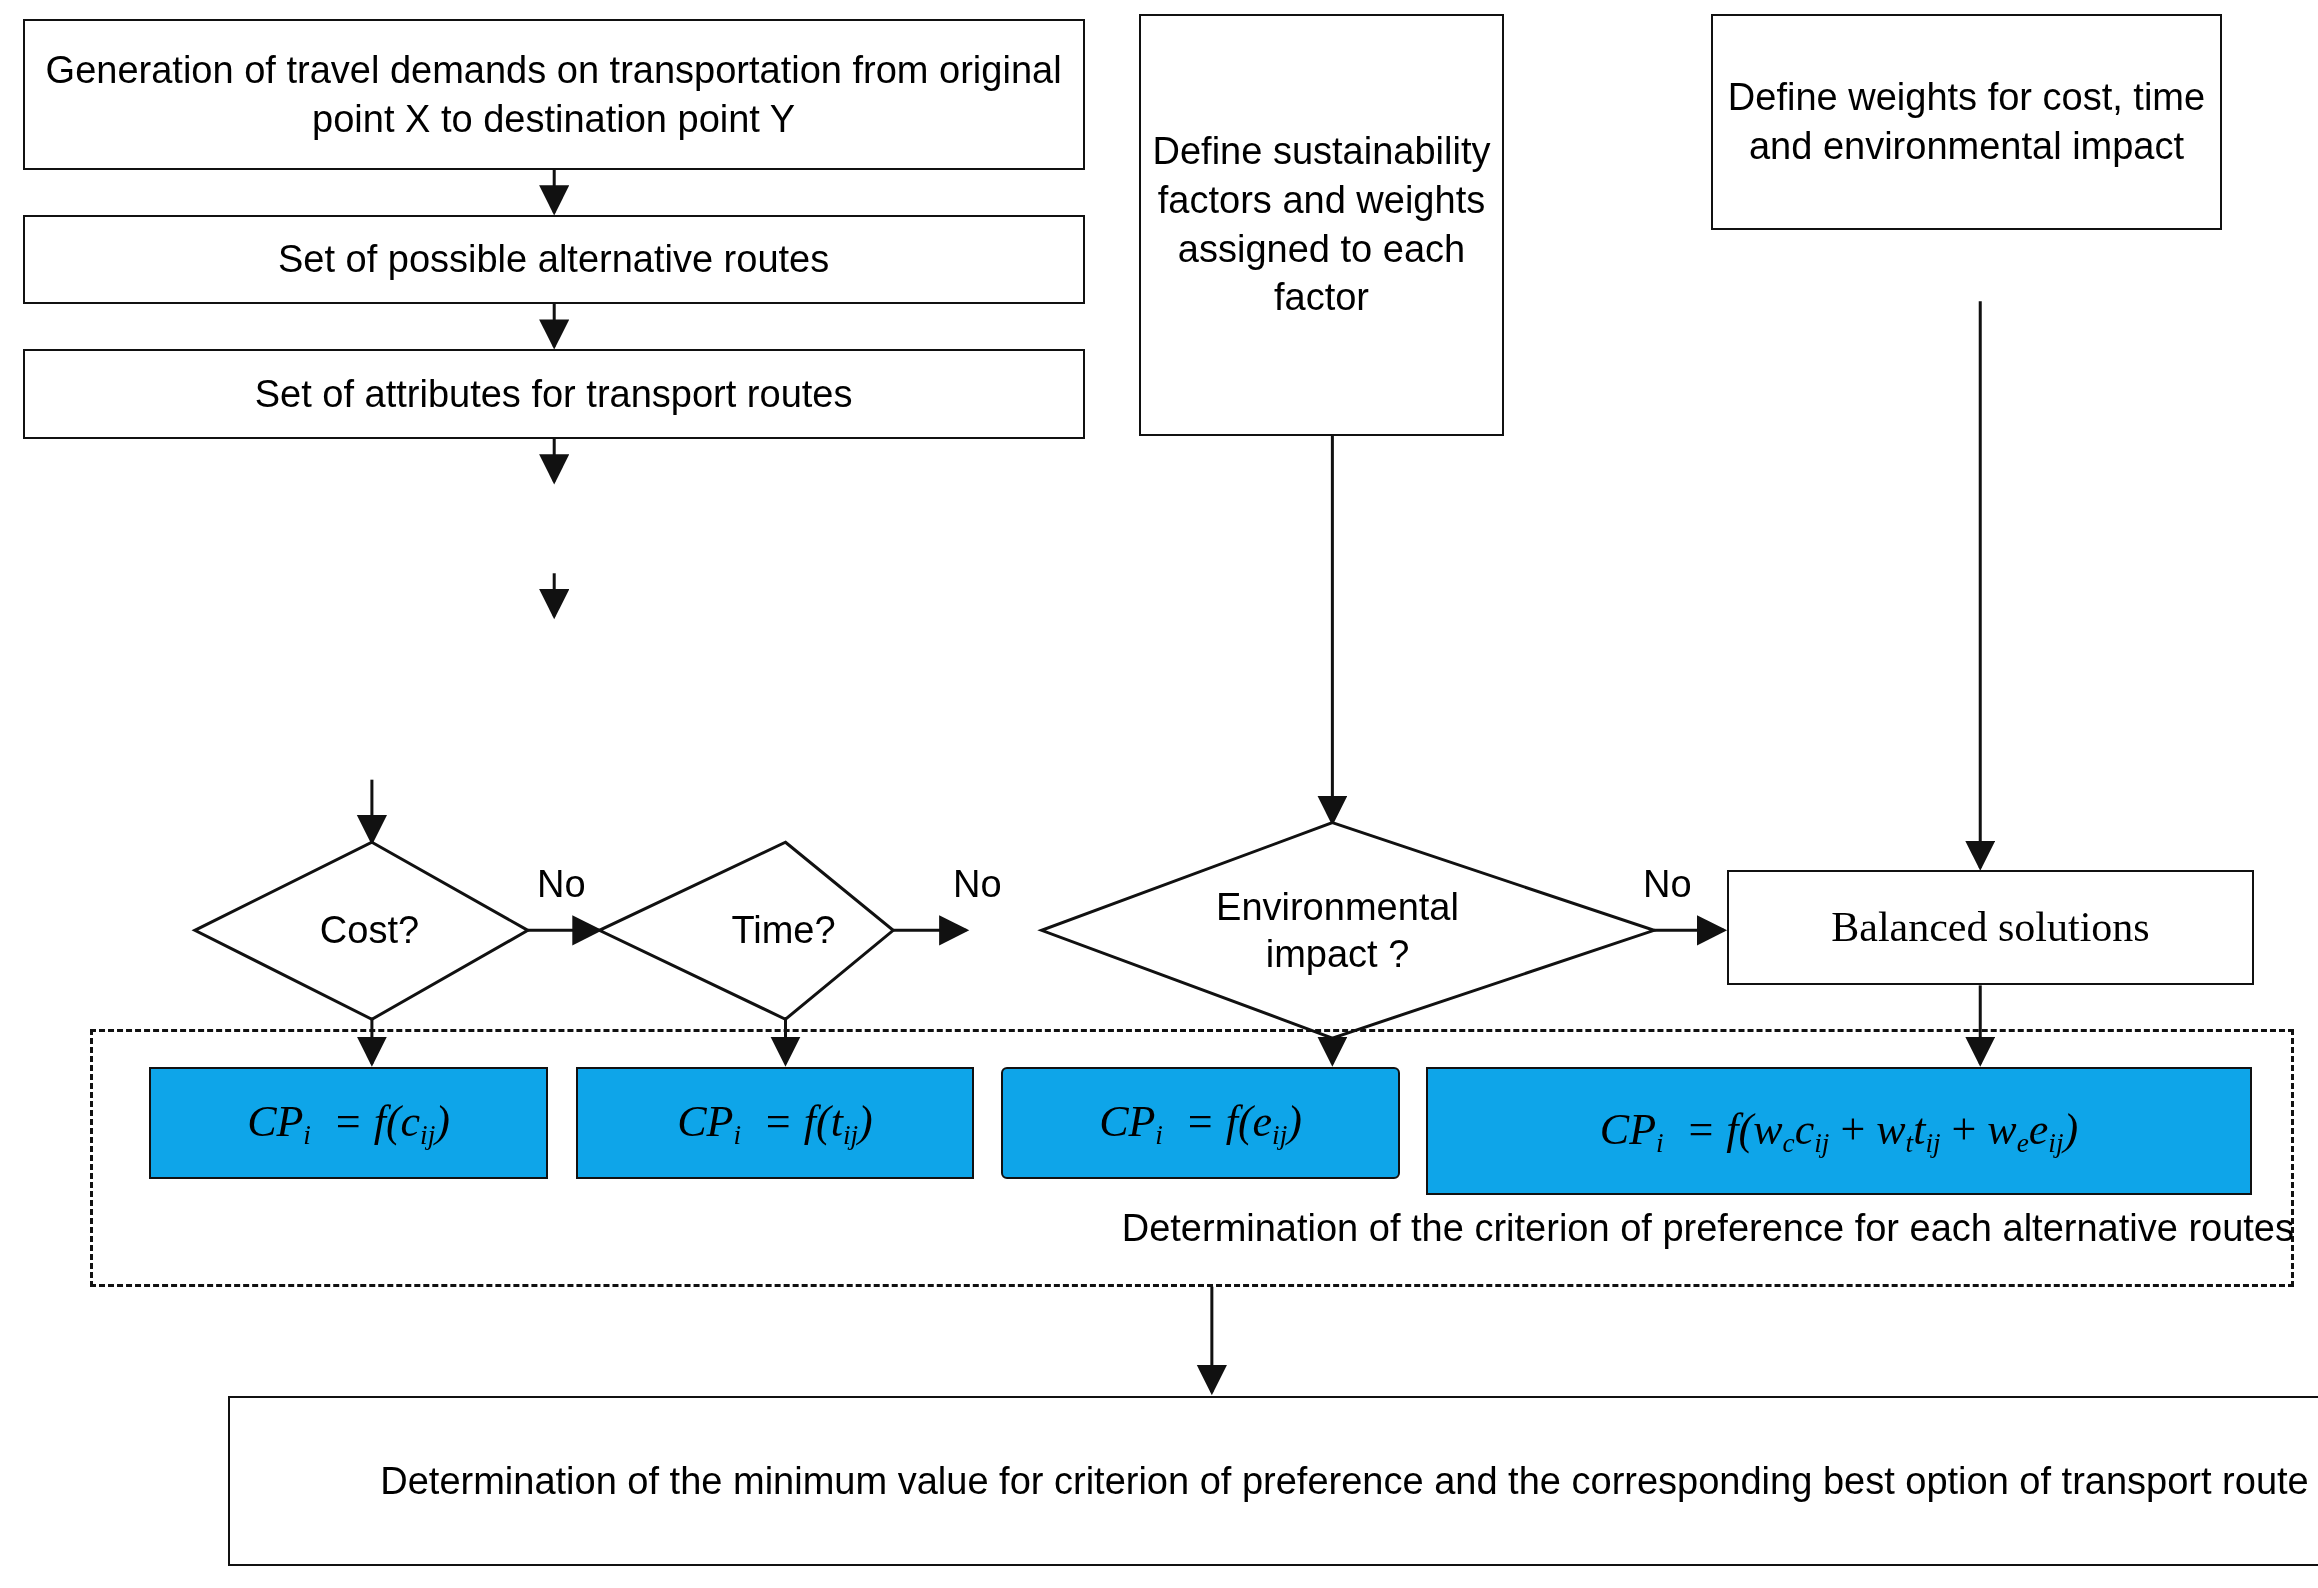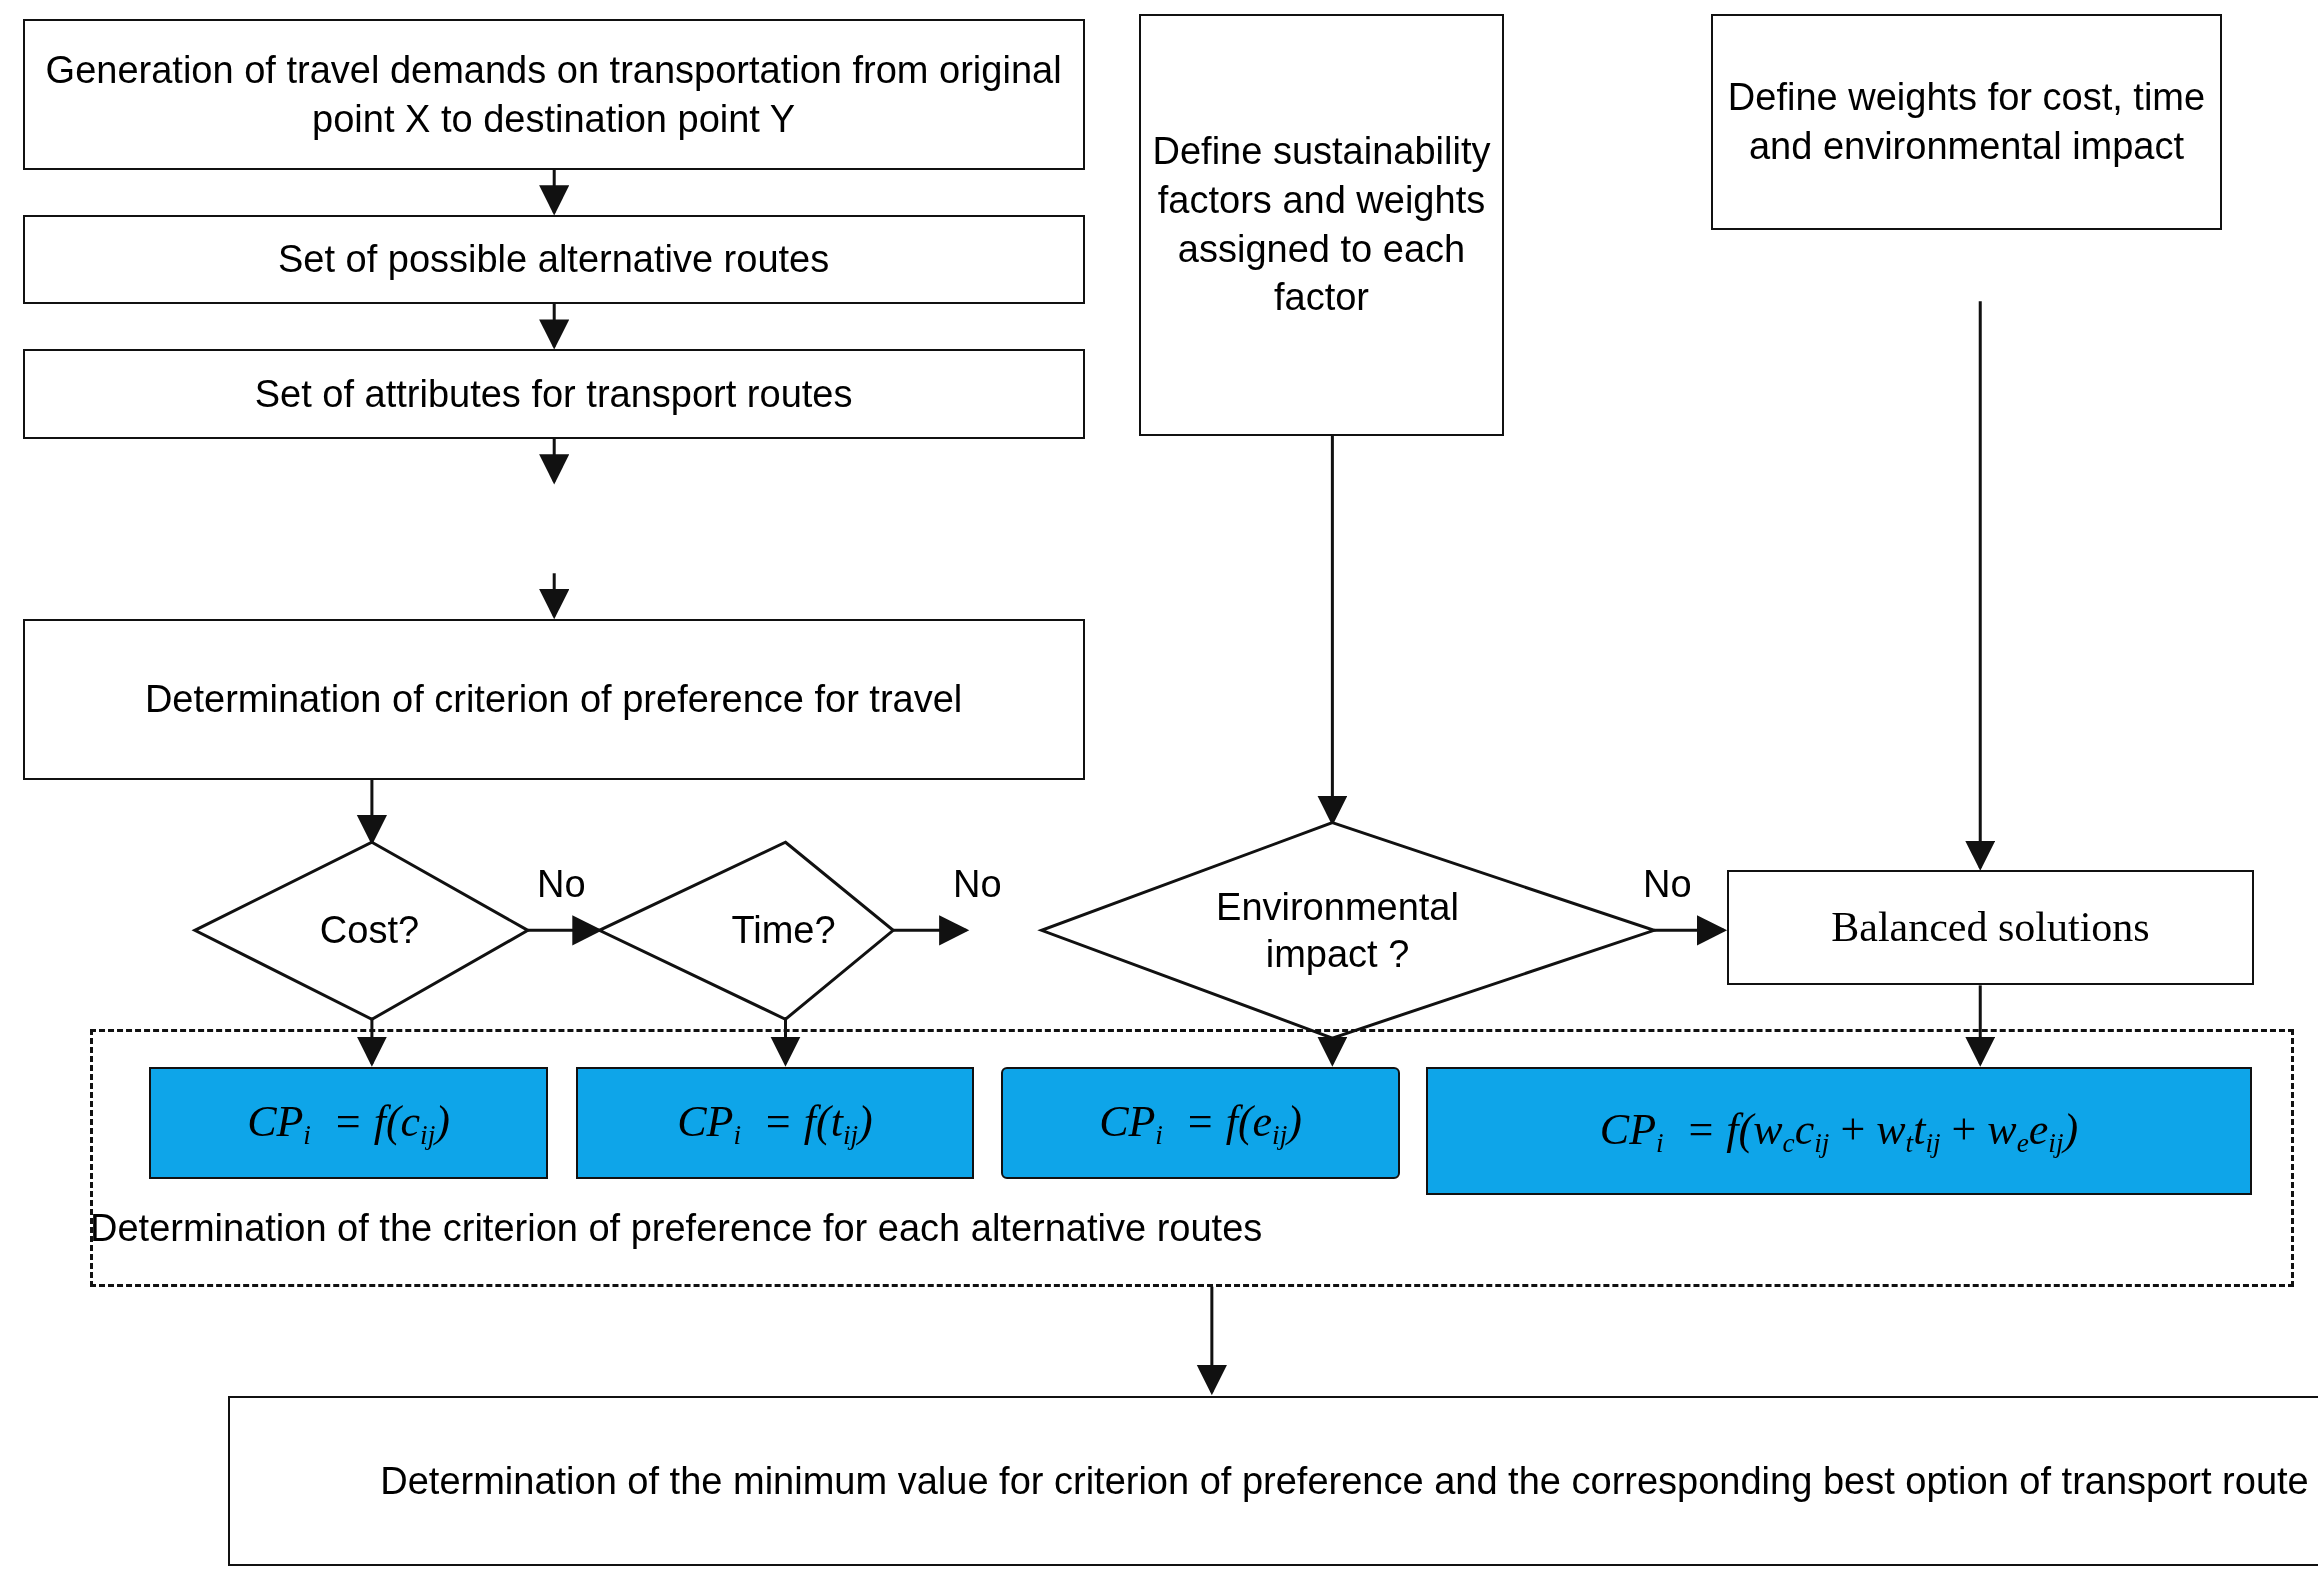--- a/index.html
+++ b/index.html
@@ -64,21 +64,21 @@
   }
   .formula .up { font-style: normal; }
   .dashed-group {
     position: absolute;
     box-sizing: border-box;
     border: 3px dashed #111111;
     background: transparent;
   }
   .group-caption {
     position: absolute;
-    text-align: left;
+    text-align: right;
     font-family: "Liberation Sans", sans-serif;
     font-size: 38px;
     color: #000000;
     white-space: nowrap;
   }
   .diamond-label {
     position: absolute;
     display: flex;
     align-items: center;
     justify-content: center;
@@ -141,23 +141,20 @@
 
   <div class="node proc" style="left:22.6px; top:215px; width:1062px; height:89px;">
     <span class="txt">Set of possible alternative routes</span>
   </div>
 
   <div class="node proc" style="left:22.6px; top:349px; width:1062px; height:90px;">
     <span class="txt">Set of attributes for transport routes</span>
   </div>
 
 
-  <div class="node proc" style="left:22.6px; top:619px; width:1062px; height:161px;">
-    <span class="txt">Determination of criterion of preference for travel</span>
-  </div>
 
   <div class="node tall" style="left:1139px; top:13.6px; width:365px; height:422px;">
     <span class="txt">Define sustainability factors and weights assigned to each factor</span>
   </div>
 
   <div class="node tall" style="left:1711px; top:13.6px; width:511px; height:216px;">
     <span class="txt">Define weights for cost, time and environmental impact</span>
   </div>
 
   <svg class="lines" viewBox="0 0 3077 2108">

